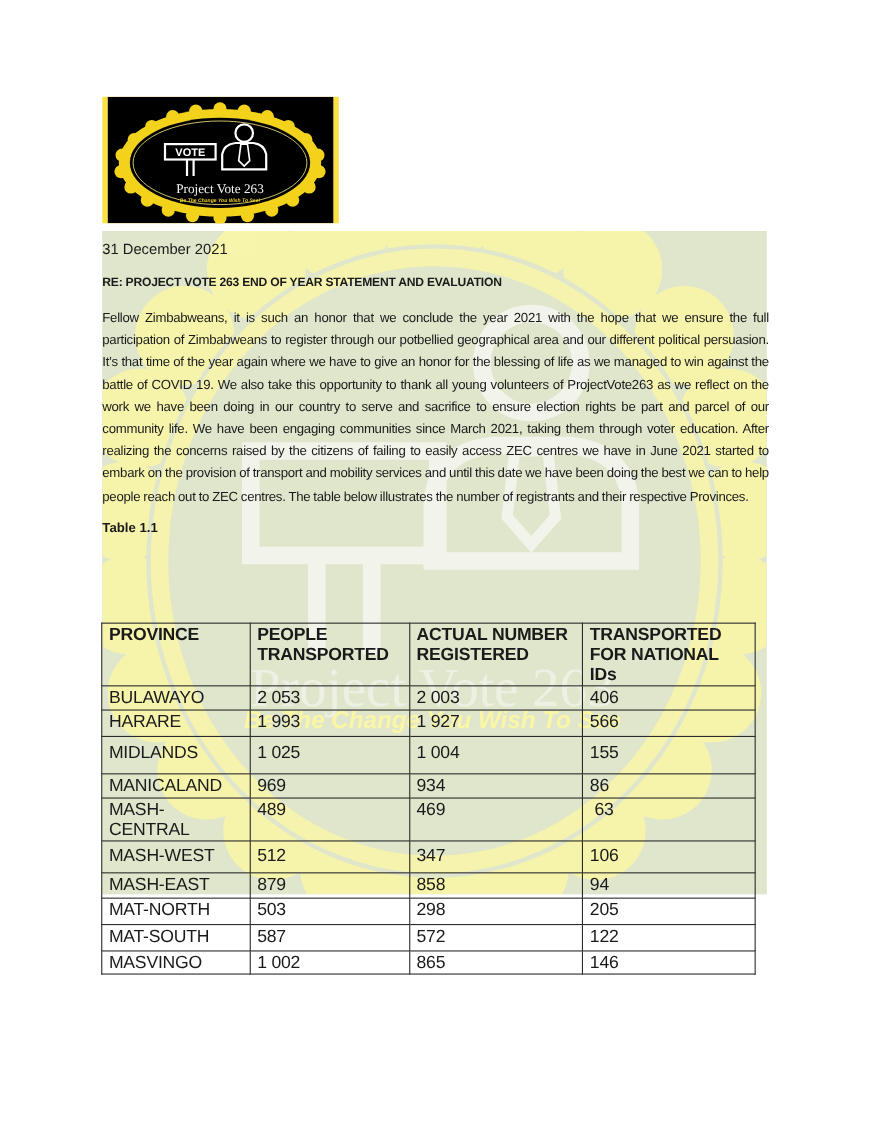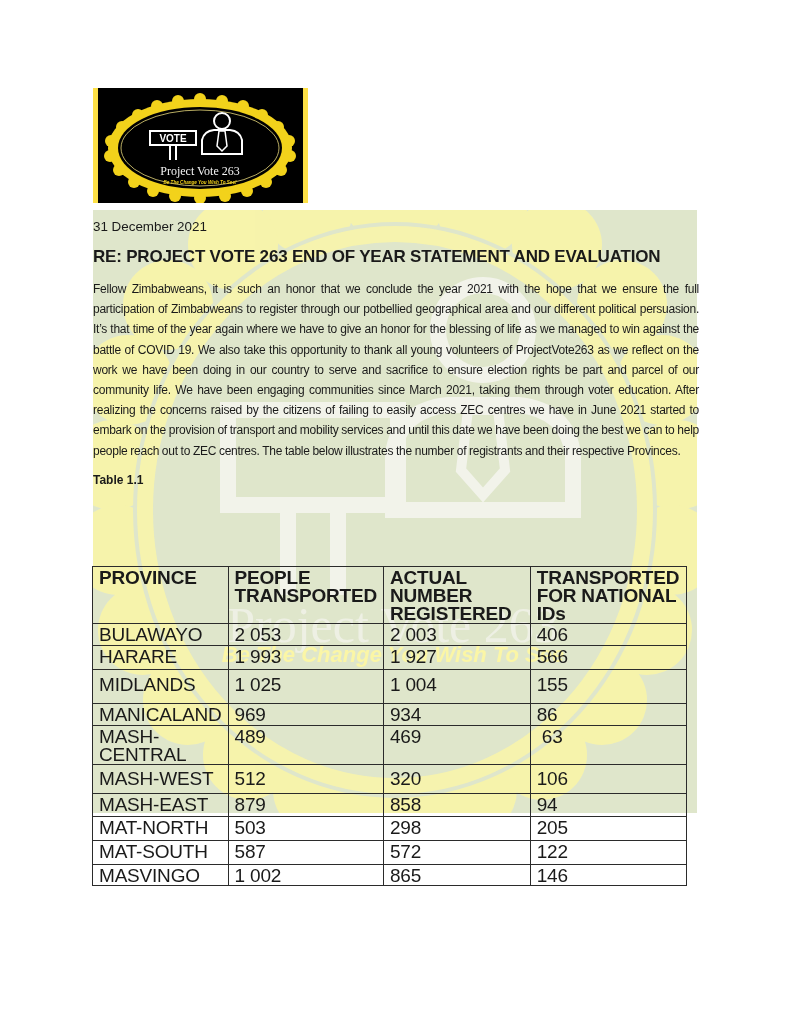--- a/index.html
+++ b/index.html
@@ -27,38 +27,38 @@
     .watermark svg { width: 100%; height: 100%; display: block; }
 
     .content {
       position: absolute; left: 93px; top: 218px;
       width: 606px;
     }
     .date {
       font-size: 13.4px; margin: 0; line-height: 18px;
     }
     .subject {
-      font-size: 17px; font-weight: bold; margin: 12px 0 0 0; line-height: 18px;
+      font-size: 11px; font-weight: bold; margin: 12px 0 0 0; line-height: 18px;
       letter-spacing: -0.2px;
     }
     .body-text {
       font-size: 12px; line-height: 20.2px; margin: 13px 0 0 0;
       text-align: justify;
       letter-spacing: -0.25px;
       word-spacing: -0.3px;
     }
     .table-caption {
       font-size: 12px; font-weight: bold; margin: 10px 0 0 0; line-height: 18px;
     }
 
     table.data {
       position: absolute; left: 92px; top: 566px;
       width: 595px;
       border-collapse: collapse;
-      font-size: 19px;
+      font-size: 16px;
       letter-spacing: -0.2px;
     }
     table.data th, table.data td {
       border: 1px solid #2b2b2b;
       padding: 2px 6px 0 6px;
       text-align: left; vertical-align: top;
       line-height: 18px;
     }
     table.data th { font-weight: bold; height: 44px; }
     table.data col.c1 { width: 135px; }
@@ -209,21 +209,21 @@
     </tr>
     <tr style="height:27px">
       <td>MASH-CENTRAL</td>
       <td>489</td>
       <td>469</td>
       <td style="white-space:pre"> 63</td>
     </tr>
     <tr style="height:29px">
       <td style="padding-top:5px">MASH-WEST</td>
       <td style="padding-top:5px">512</td>
-      <td style="padding-top:5px">320</td>
+      <td style="padding-top:5px">347</td>
       <td style="padding-top:5px">106</td>
     </tr>
     <tr style="height:23px">
       <td>MASH-EAST</td>
       <td>879</td>
       <td>858</td>
       <td>94</td>
     </tr>
     <tr style="height:24px">
       <td>MAT-NORTH</td>

